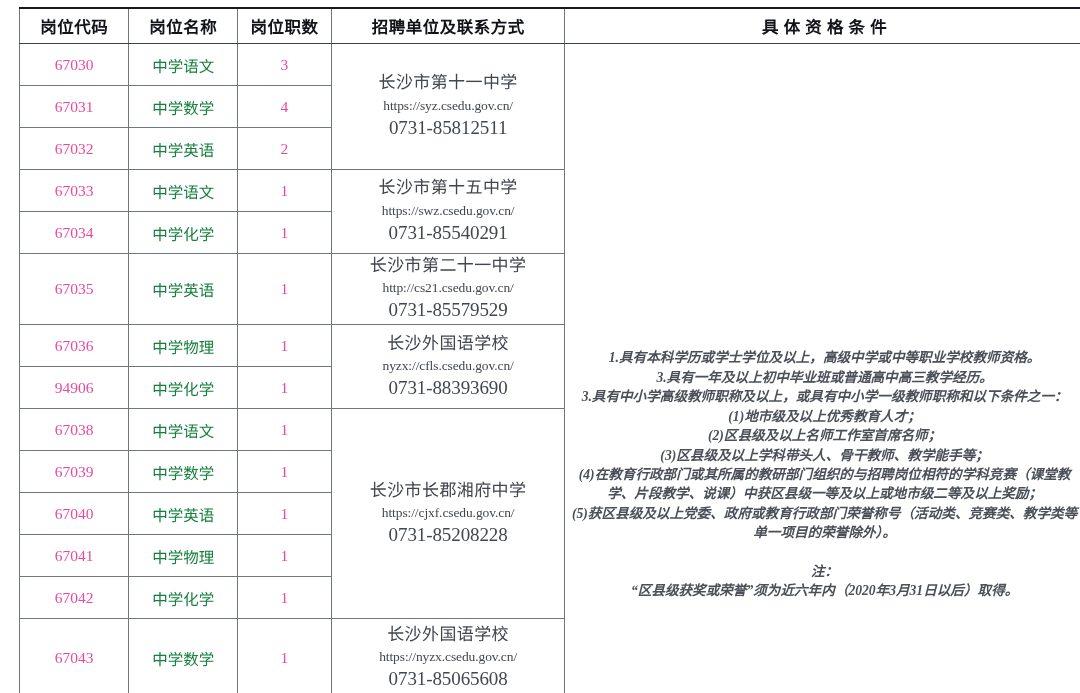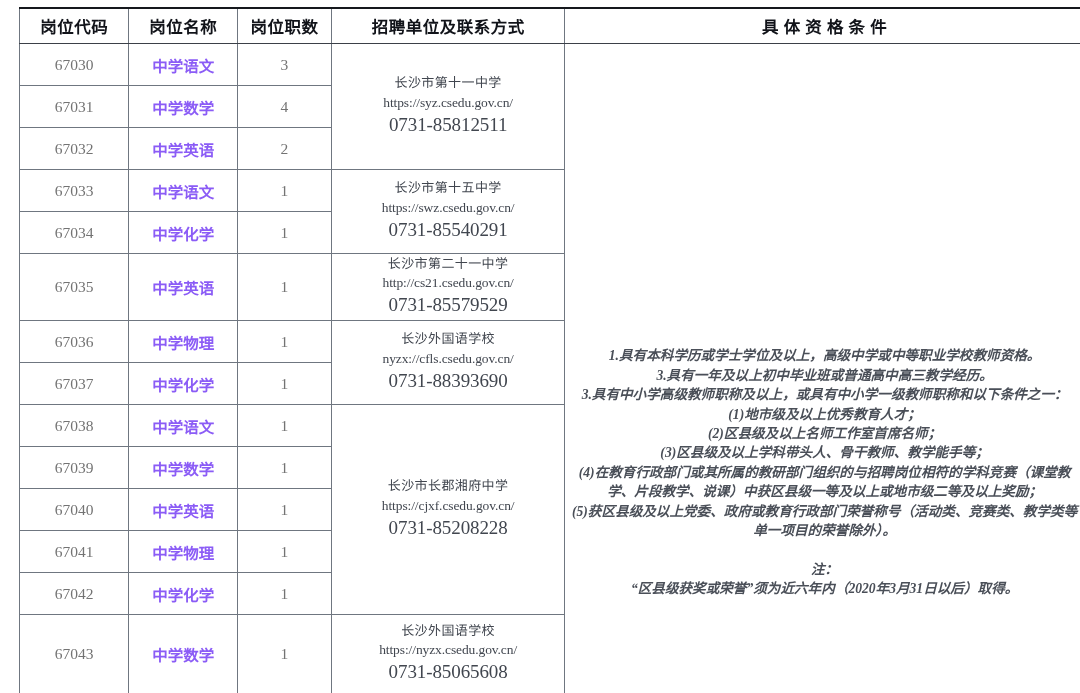--- a/index.html
+++ b/index.html
@@ -48,32 +48,32 @@
   
   .col-code  { width: 107px; }
   .col-name  { width: 106px; }
   .col-num   { width: 92px; }
   .col-unit  { width: 228px; }
   .col-cond  { width: 508px; }
 
   
   td.c-code, td.c-name, td.c-num {
     font-size: 15.5px;
-    color: #737373;
+    color: #ec4899;
   }
   td.c-code { border-left: 1.6px solid #15181d; }
-  td.c-name { font-weight: bold; color: #8b5cf6; }
+  td.c-name { font-weight: normal; color: #15803d; }
 
   td.c-unit {
     font-size: 15px;
     line-height: 1.42;
     color: #41464f;
   }
   td.c-unit .unit-name {
-    font-size: 13px;
+    font-size: 17px;
     display: block;
     letter-spacing: 0.4px;
   }
   td.c-unit .unit-url {
     font-size: 13.5px;
     display: block;
     letter-spacing: -0.1px;
   }
   td.c-unit .unit-tel {
     font-size: 19px;
@@ -199,21 +199,21 @@
       <td class="c-name">中学物理</td>
       <td class="c-num">1</td>
       <td class="c-unit" rowspan="2">
         <span class="unit-name">长沙外国语学校</span>
         <span class="unit-url">nyzx://cfls.csedu.gov.cn/</span>
         <span class="unit-tel">0731-88393690</span>
       </td>
     </tr>
 
     <tr style="height:42px">
-      <td class="c-code">67037</td>
+      <td class="c-code">94906</td>
       <td class="c-name">中学化学</td>
       <td class="c-num">1</td>
     </tr>
 
     <tr class="group-start" style="height:42px">
       <td class="c-code">67038</td>
       <td class="c-name">中学语文</td>
       <td class="c-num">1</td>
       <td class="c-unit" rowspan="5">
         <span class="unit-name">长沙市长郡湘府中学</span>

